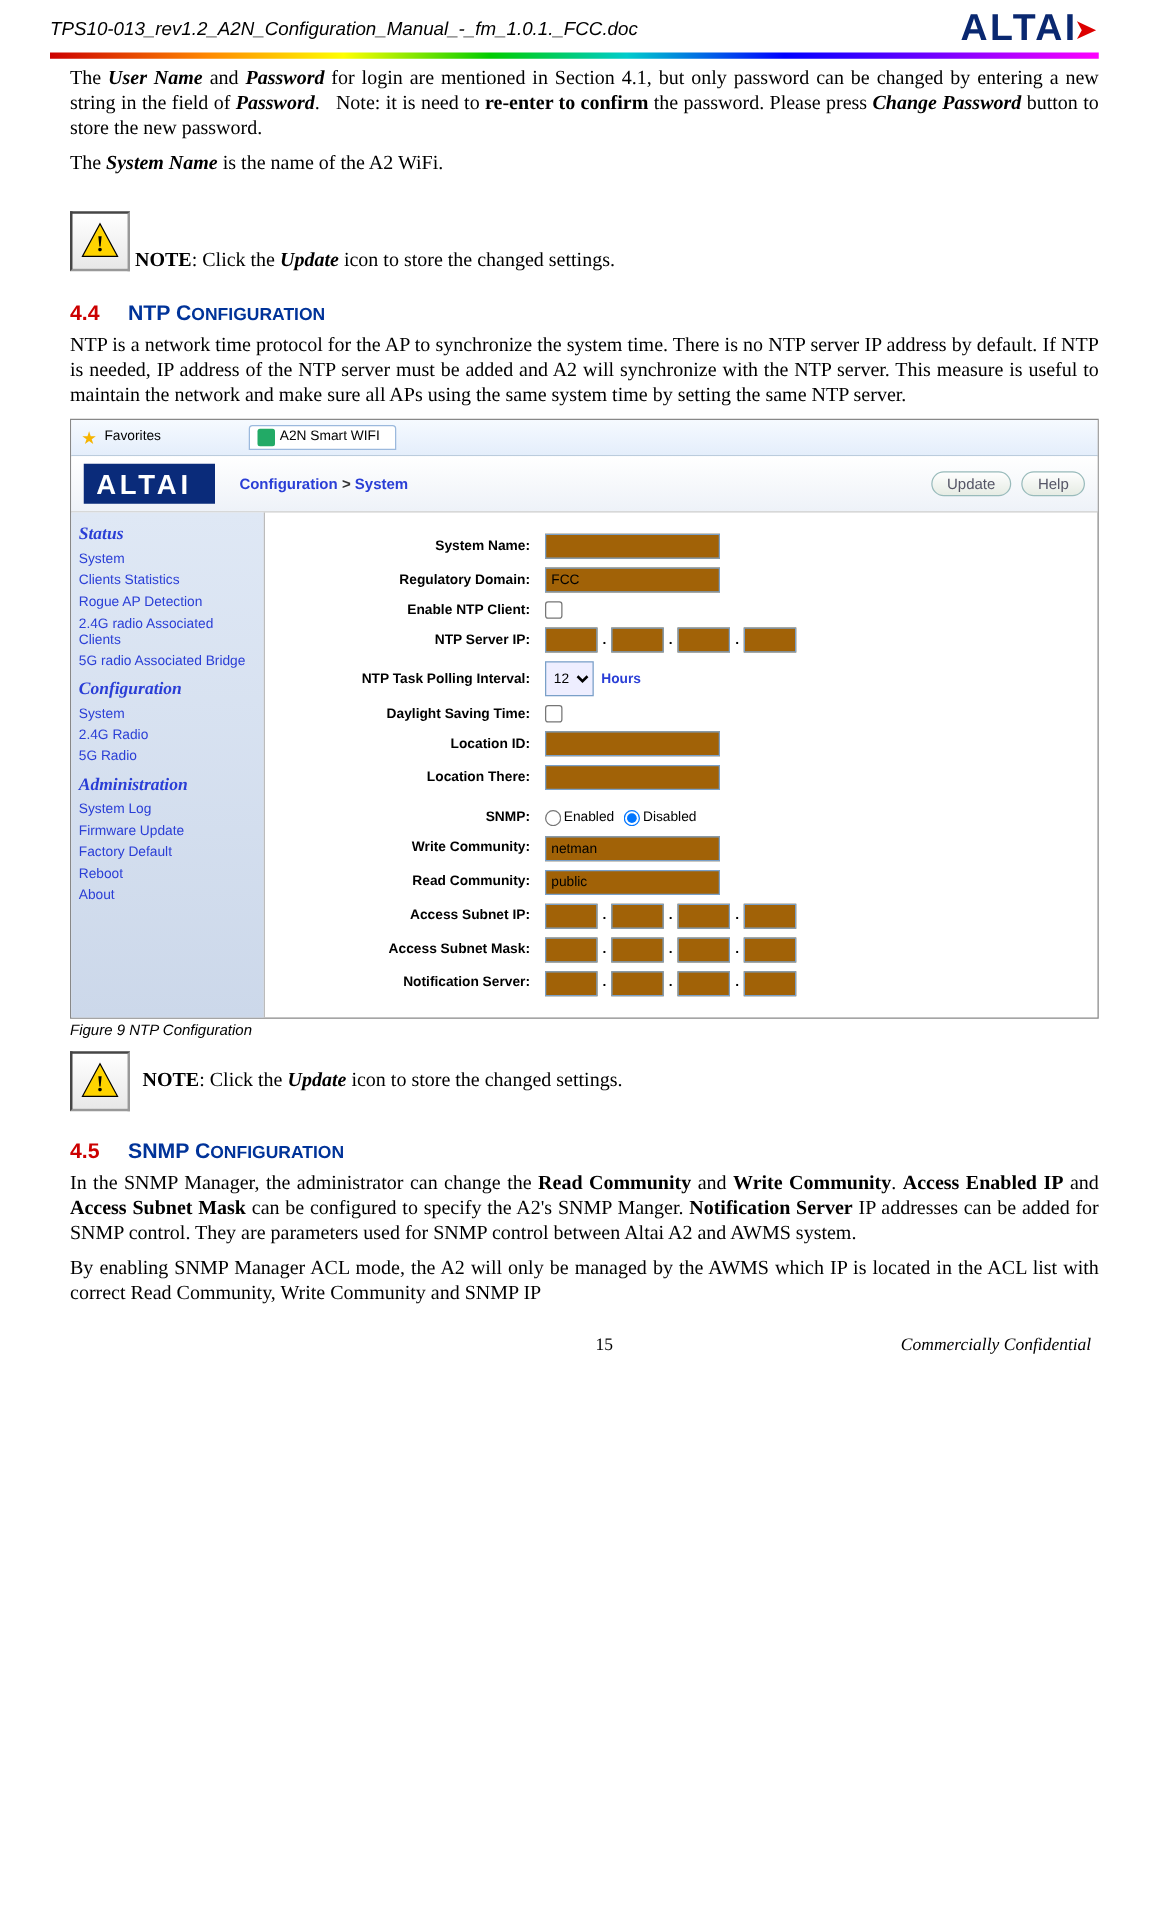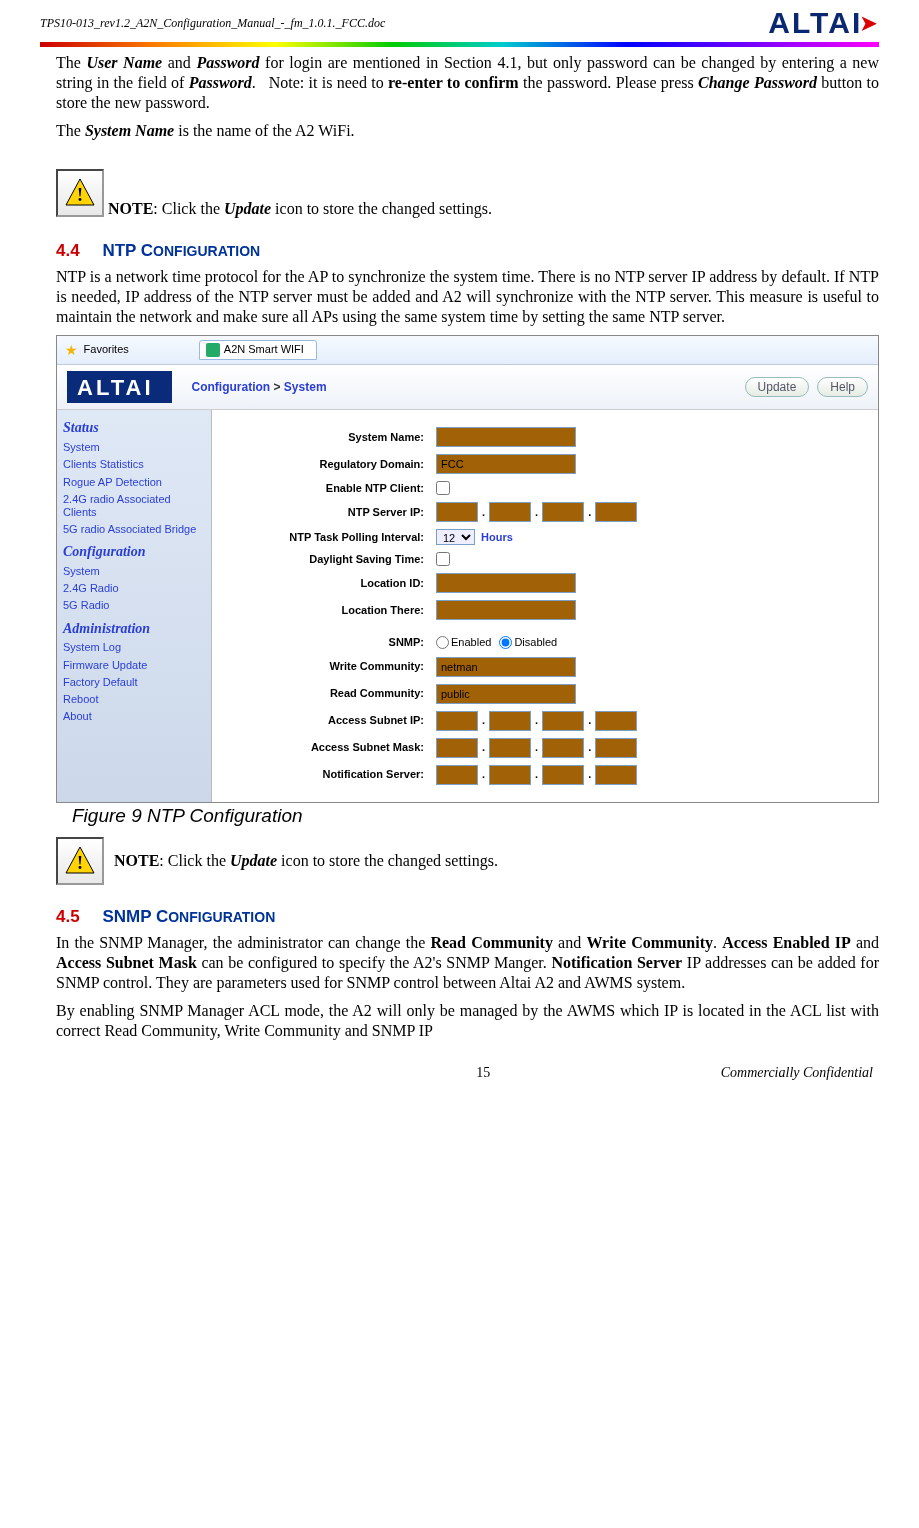--- a/index.html
+++ b/index.html
@@ -11,21 +11,21 @@
       color: #000;
       padding: 0 0 20px 0;
     }
     .page { padding: 0 40px 10px 56px; }
     .header-row {
       display: flex;
       justify-content: space-between;
       align-items: center;
       padding: 6px 40px 2px 40px;
     }
-    .doc-id { font-style: italic; font-size: 12px; font-family: Liberation Serif, serif; }
+    .doc-id { font-style: italic; font-size: 15px; font-family: Liberation Sans, sans-serif; }
     .altai-logo {
       font-family: Arial, sans-serif;
       font-weight: 900;
       font-size: 30px;
       letter-spacing: 2px;
       color: #0a2870;
       display: flex;
       align-items: center;
       gap: 2px;
     }
@@ -48,21 +48,21 @@
     .note-icon {
       width: 48px; height: 48px;
       display: flex; align-items: center; justify-content: center;
       border: 2px inset #999;
       background: linear-gradient(to bottom, #fff, #e8e8e8);
     }
     .note-icon-inner {
       width: 32px; height: 32px;
       display:flex;align-items:center;justify-content:center;
     }
-    .fig-caption { font-family: Arial, sans-serif; font-style: italic; font-size: 19px; margin: 2px 0 10px 16px; }
+    .fig-caption { font-family: Arial, sans-serif; font-style: italic; font-size: 12px; margin: 2px 0 10px 0; }
 
     
     .screenshot {
       border: 1px solid #888;
       width: 100%;
       font-family: Verdana, Arial, sans-serif;
       font-size: 11px;
       background: #fff;
       line-height: 1.2;
       margin-top: 6px;
@@ -122,21 +122,21 @@
     .form-area { padding: 10px 24px; }
     .form-row { display:flex; align-items:center; margin:7px 0; }
     .form-label { width: 200px; text-align: right; font-weight: bold; padding-right: 12px; font-size: 11px; }
     .textin {
       border: 1px solid #7aa0c8; padding: 2px 4px; height: 20px;
       font-size: 11px; background: #a16207;
     }
     .textin.w140 { width: 140px; }
     .textin.oct { width: 42px; }
     .sel {
-      border: 1px solid #7aa0c8; padding: 1px 2px; height: 16px; font-size: 11px; background:#eef;
+      border: 1px solid #7aa0c8; padding: 1px 2px; height: 28px; font-size: 11px; background:#eef;
     }
     .chk { width:14px; height:14px; }
     .radio-lbl { margin: 0 8px 0 2px; }
     .ip-grp { display:flex; align-items:center; gap:4px; }
     .ip-grp span.dot { font-weight:bold; }
 
     .footer-row {
       display: flex; justify-content: space-between; align-items: center;
       padding: 6px 46px 0 46px;
       font-size: 14px;

